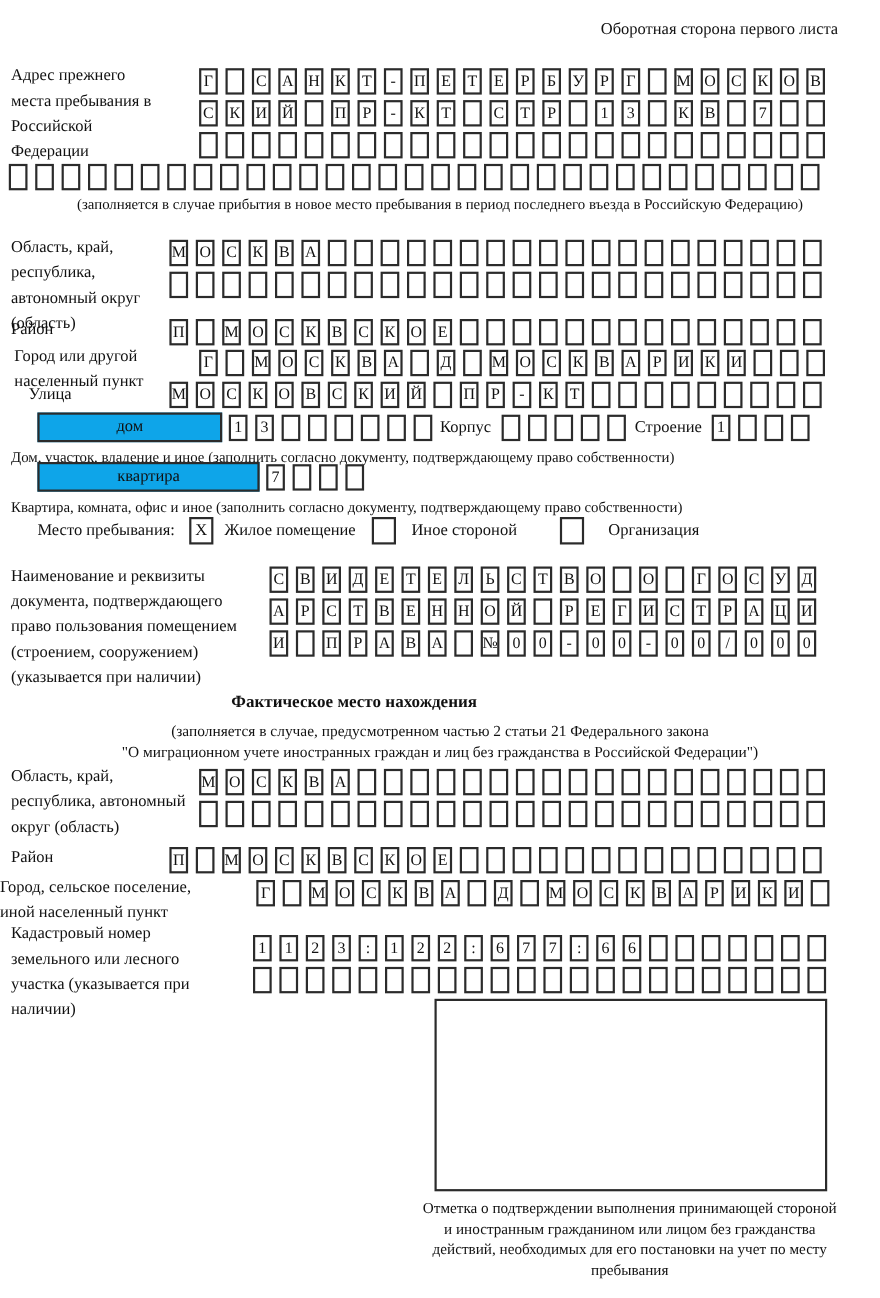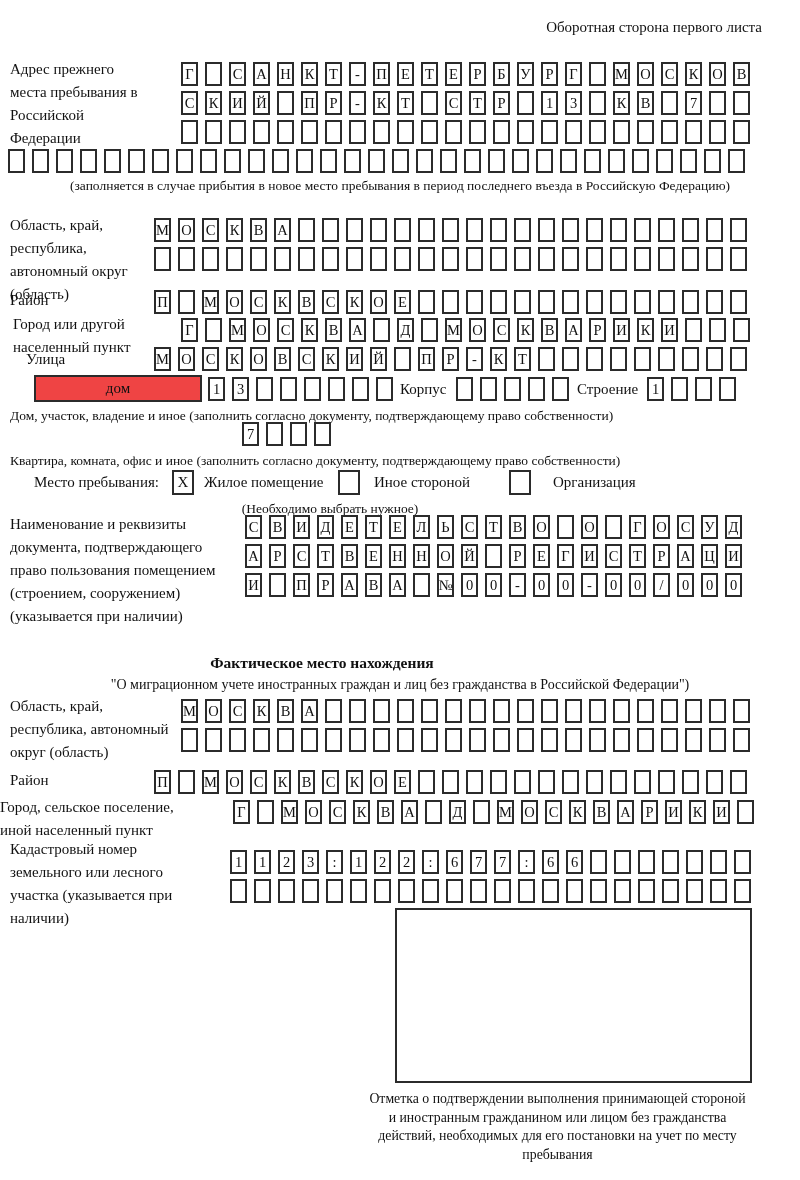--- a/index.html
+++ b/index.html
@@ -7,21 +7,21 @@
         font-family:"Liberation Serif","DejaVu Serif",serif;color:#111;overflow:hidden;}
   .abs{position:absolute;}
   .lbl{font-size:15px;line-height:23px;}
   .cap{font-size:13.5px;line-height:17px;}
   .center{text-align:center;}
   .bold{font-weight:bold;}
   .cellrow{position:absolute;display:flex;gap:7px;}
   .cell{flex:0 0 17px;width:17px;height:24px;border:2px solid #2b2b2b;box-sizing:border-box;
         display:flex;align-items:center;justify-content:center;font-size:14.5px;background:#fff;}
   .widebox{border:2px solid #2b2b2b;box-sizing:border-box;display:flex;align-items:center;
-           justify-content:center;font-size:15px;background:#ef4444;}
+           justify-content:center;font-size:15px;background:#0ea5e9;}
   .chk{width:22px;height:25px;border:2px solid #2b2b2b;box-sizing:border-box;display:flex;
        align-items:center;justify-content:center;font-size:15px;background:#fff;}
   .stamp{border:2px solid #2b2b2b;box-sizing:border-box;background:#fff;}
 </style>
 </head>
 <body>
 
 <div class="page">
 
   <div class="abs lbl" style="left:10px;top:58px;width:140px;">Адрес прежнего места пребывания в Российской Федерации</div>
@@ -304,36 +304,36 @@
     </div>
   <div class="abs lbl" style="left:577px;top:378px;">Строение</div>
   <div class="cellrow" style="left:647px;top:377px;">
       <span class="cell">1</span>
       <span class="cell"></span>
       <span class="cell"></span>
       <span class="cell"></span>
     </div>
   <div class="abs cap" style="left:10px;top:407px;width:780px;">Дом, участок, владение и иное (заполнить согласно документу, подтверждающему право собственности)</div>
 
+  <div class="abs widebox" style="left:34px;top:420px;width:202px;height:27px;">квартира</div>
   <div class="cellrow" style="left:242px;top:422px;">
       <span class="cell">7</span>
       <span class="cell"></span>
       <span class="cell"></span>
       <span class="cell"></span>
     </div>
   <div class="abs cap" style="left:10px;top:452px;width:780px;">Квартира, комната, офис и иное (заполнить согласно документу, подтверждающему право собственности)</div>
 
   <div class="abs lbl" style="left:34px;top:471px;">Место пребывания:</div>
   <div class="abs chk" style="left:172px;top:470px;">X</div>
   <div class="abs lbl" style="left:204px;top:471px;">Жилое помещение</div>
   <div class="abs chk" style="left:338px;top:470px;"></div>
   <div class="abs lbl" style="left:374px;top:471px;">Иное стороной</div>
   <div class="abs chk" style="left:509px;top:470px;"></div>
   <div class="abs lbl" style="left:553px;top:471px;">Организация</div>
-  <div class="abs cap center" style="left:130px;top:500px;width:400px;">(Необходимо выбрать нужное)</div>
 
   <div class="abs lbl" style="left:10px;top:513px;width:228px;">Наименование и реквизиты документа, подтверждающего право пользования помещением (строением, сооружением) (указывается при наличии)</div>
   <div class="cellrow" style="left:245px;top:515px;">
       <span class="cell">С</span>
       <span class="cell">В</span>
       <span class="cell">И</span>
       <span class="cell">Д</span>
       <span class="cell">Е</span>
       <span class="cell">Т</span>
       <span class="cell">Е</span>
@@ -392,21 +392,22 @@
       <span class="cell">0</span>
       <span class="cell">-</span>
       <span class="cell">0</span>
       <span class="cell">0</span>
       <span class="cell">/</span>
       <span class="cell">0</span>
       <span class="cell">0</span>
       <span class="cell">0</span>
     </div>
 
-  <div class="abs bold center" style="left:0;top:630px;width:644px;font-size:15.5px;margin-top:24px;">Фактическое место нахождения</div>
+  <div class="abs bold center" style="left:0;top:630px;width:644px;font-size:15.5px;">Фактическое место нахождения</div>
+  <div class="abs cap center" style="left:0;top:657px;width:800px;font-size:14px;">(заполняется в случае, предусмотренном частью 2 статьи 21 Федерального закона</div>
   <div class="abs cap center" style="left:0;top:676px;width:800px;font-size:14px;">"О миграционном учете иностранных граждан и лиц без гражданства в Российской Федерации")</div>
 
   <div class="abs lbl" style="left:10px;top:695px;width:168px;">Область, край, республика, автономный округ (область)</div>
   <div class="cellrow" style="left:181px;top:699px;">
       <span class="cell">М</span>
       <span class="cell">О</span>
       <span class="cell">С</span>
       <span class="cell">К</span>
       <span class="cell">В</span>
       <span class="cell">А</span>
@@ -555,15 +556,15 @@
       <span class="cell"></span>
       <span class="cell"></span>
       <span class="cell"></span>
       <span class="cell"></span>
       <span class="cell"></span>
       <span class="cell"></span>
       <span class="cell"></span>
     </div>
 
   <div class="abs stamp" style="left:395px;top:908px;width:357px;height:175px;"></div>
-  <div class="abs cap center" style="left:365px;top:1090px;width:385px;font-size:13.8px;line-height:18.5px;">Отметка о подтверждении выполнения принимающей стороной и иностранным гражданином или лицом без гражданства действий, необходимых для его постановки на учет по месту пребывания</div>
+  <div class="abs cap center" style="left:380px;top:1090px;width:385px;font-size:13.8px;line-height:18.5px;">Отметка о подтверждении выполнения принимающей стороной и иностранным гражданином или лицом без гражданства действий, необходимых для его постановки на учет по месту пребывания</div>
 
 </div>
 
 </body></html>

